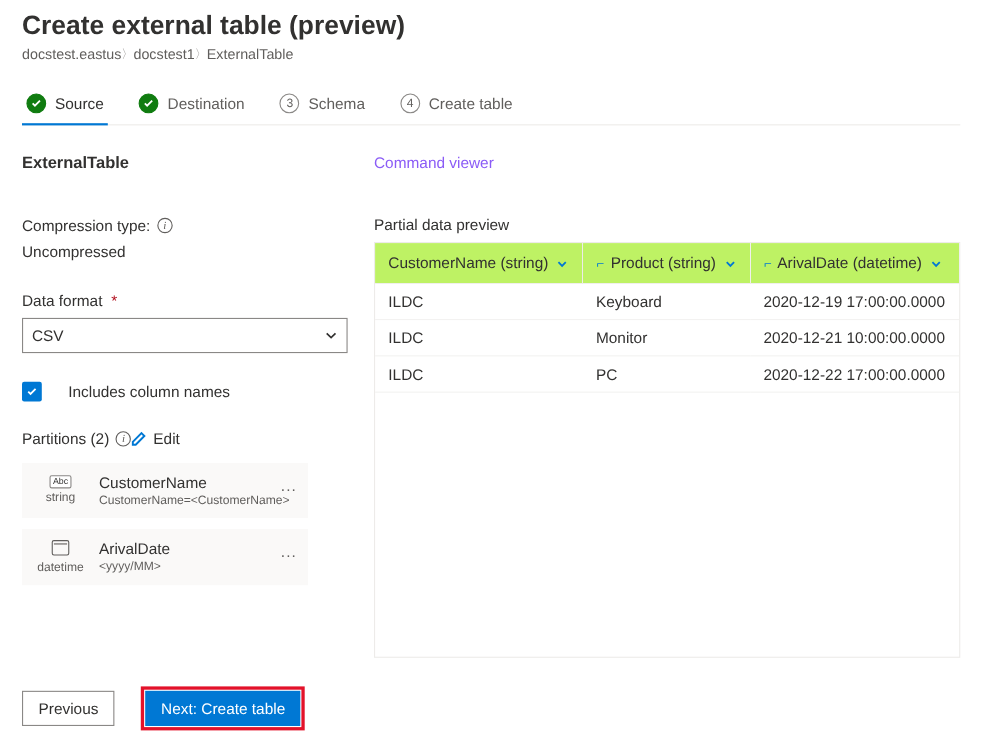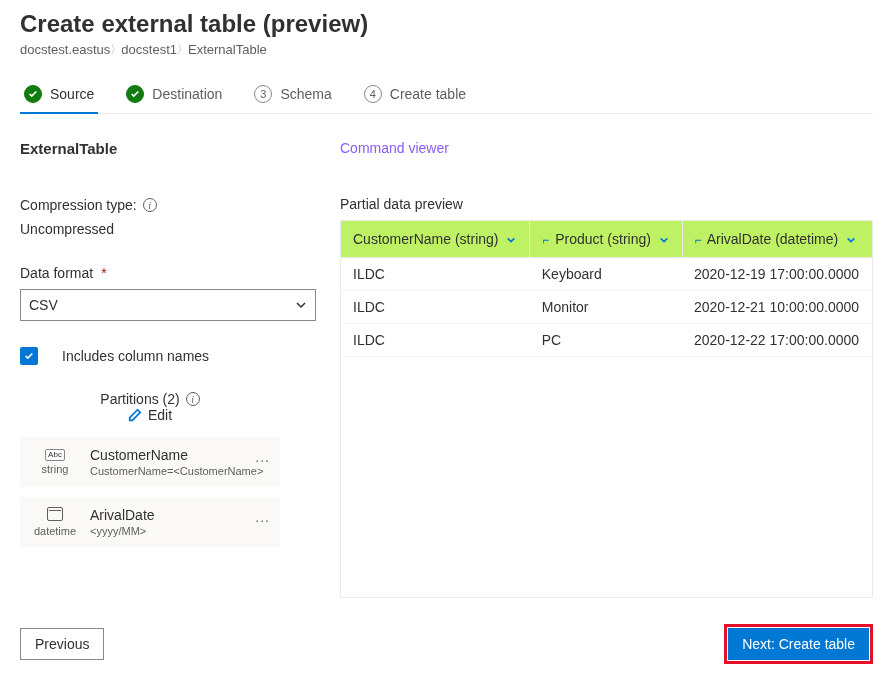--- a/index.html
+++ b/index.html
@@ -22,21 +22,21 @@
     .section-title { font-size: 15px; font-weight:600; margin-bottom: 40px; }
     .field-label { font-size:14px; color:#323130; margin-bottom:8px; display:flex; align-items:center; gap:6px; }
     .field-value { font-size:14px; color:#323130; margin-bottom: 28px; }
     .info-icon { width:14px; height:14px; border-radius:50%; border:1px solid #605e5c; display:inline-flex; align-items:center; justify-content:center; font-size:10px; font-style:italic; color:#605e5c; font-family: Georgia, serif; cursor:pointer; }
     .req { color:#b10e1c; margin-left:2px; }
     .select-box { border:1px solid #8a8886; height:32px; display:flex; align-items:center; justify-content:space-between; padding:0 8px; width:296px; cursor:pointer; margin-bottom: 26px; }
     .chev-down { width:12px; height:12px; }
     .checkbox-row { display:flex; align-items:center; gap:24px; margin-bottom:26px; cursor:pointer;margin-top:20px; }
     .checkbox { width:18px; height:18px; background:#0078d4; display:flex; align-items:center; justify-content:center; border-radius:2px; }
     .checkbox svg { width:12px; height:10px; fill:#fff; }
-    .partitions-head { display:flex; align-items:center; width:260px; margin-bottom: 14px; flex-direction: column; }
+    .partitions-head { display:flex; align-items:center; width:260px; margin-bottom: 14px; }
     .edit-link { display:flex; align-items:center; gap:6px; color:#323130; font-size:14px; cursor:pointer; }
     .edit-link svg { width:14px; height:14px; stroke:#0078d4; fill:none; stroke-width:2; }
     .partition-card { background:#faf9f8; padding:10px 12px; width:260px; margin-bottom:10px; display:flex; align-items:flex-start; gap:12px; position:relative; }
     .pc-type-col { width:46px; font-size:11px; color:#605e5c; text-align:center; }
     .pc-icon { border:1px solid #8a8886; border-radius:2px; font-size:8px; padding:1px 2px; margin-bottom:2px; display:inline-block; color:#323130; background:#fff; line-height: 1; }
     .pc-icon-cal { display:inline-flex; width:16px; height:14px; border:1px solid #605e5c; border-radius:2px; position:relative; margin-bottom:2px; }
     .pc-icon-cal::before { content:""; position:absolute; top:2px; left:1px; right:1px; height:1px; background:#605e5c; }
     .pc-body .name { font-size:14px; color:#323130; margin-bottom:2px; }
     .pc-body .detail { font-size:11px; color:#605e5c; }
     .pc-dots { position:absolute; right:10px; top:12px; color:#605e5c; letter-spacing:1px; cursor:pointer; font-size:14px; }
@@ -44,21 +44,21 @@
     .preview-title { font-size:14px; font-weight:400; margin-bottom:8px; }
     .table-wrap { border:1px solid #edebe9; }
     table { border-collapse:collapse; width:100%; }
     thead th { background:#bef264; text-align:left; font-weight:400; padding:10px 12px; border-right:1px solid #edebe9; border-bottom:1px solid #edebe9; color:#323130; font-size:14px; position:relative; }
     thead th:last-child { border-right:none;margin-left:40px; }
     .col-icon { color:#0078d4; font-size:12px; margin-right:2px; }
     .col-chev { margin-left:4px; display:inline-flex; vertical-align:middle; }
     .col-chev svg { width:10px; height:10px; stroke:#0078d4; stroke-width:2; fill:none; }
     tbody td { padding:8px 12px; border-bottom:1px solid #f3f2f1; font-size:14px; }
     .table-fill { height:240px; }
-    .footer { display:flex; gap:24px; padding: 26px 0 0; align-items:center;justify-content:space-between; }
+    .footer { display:flex; gap:24px; padding: 26px 0 0; align-items:center; }
     .btn { height:32px; padding:0 14px; font-size:14px; display:inline-flex; align-items:center; justify-content:center; cursor:pointer; }
     .btn-secondary { background:#fff; border:1px solid #8a8886; color:#323130; }
     .btn-primary { background:#0078d4; border:none; color:#fff; }
     .primary-highlight { border:3px solid #e3122a; padding:1px; display:inline-block; }
   </style>
 </head>
 <body>
 
 <div class="page">
   <h1>Create external table (preview)</h1>

